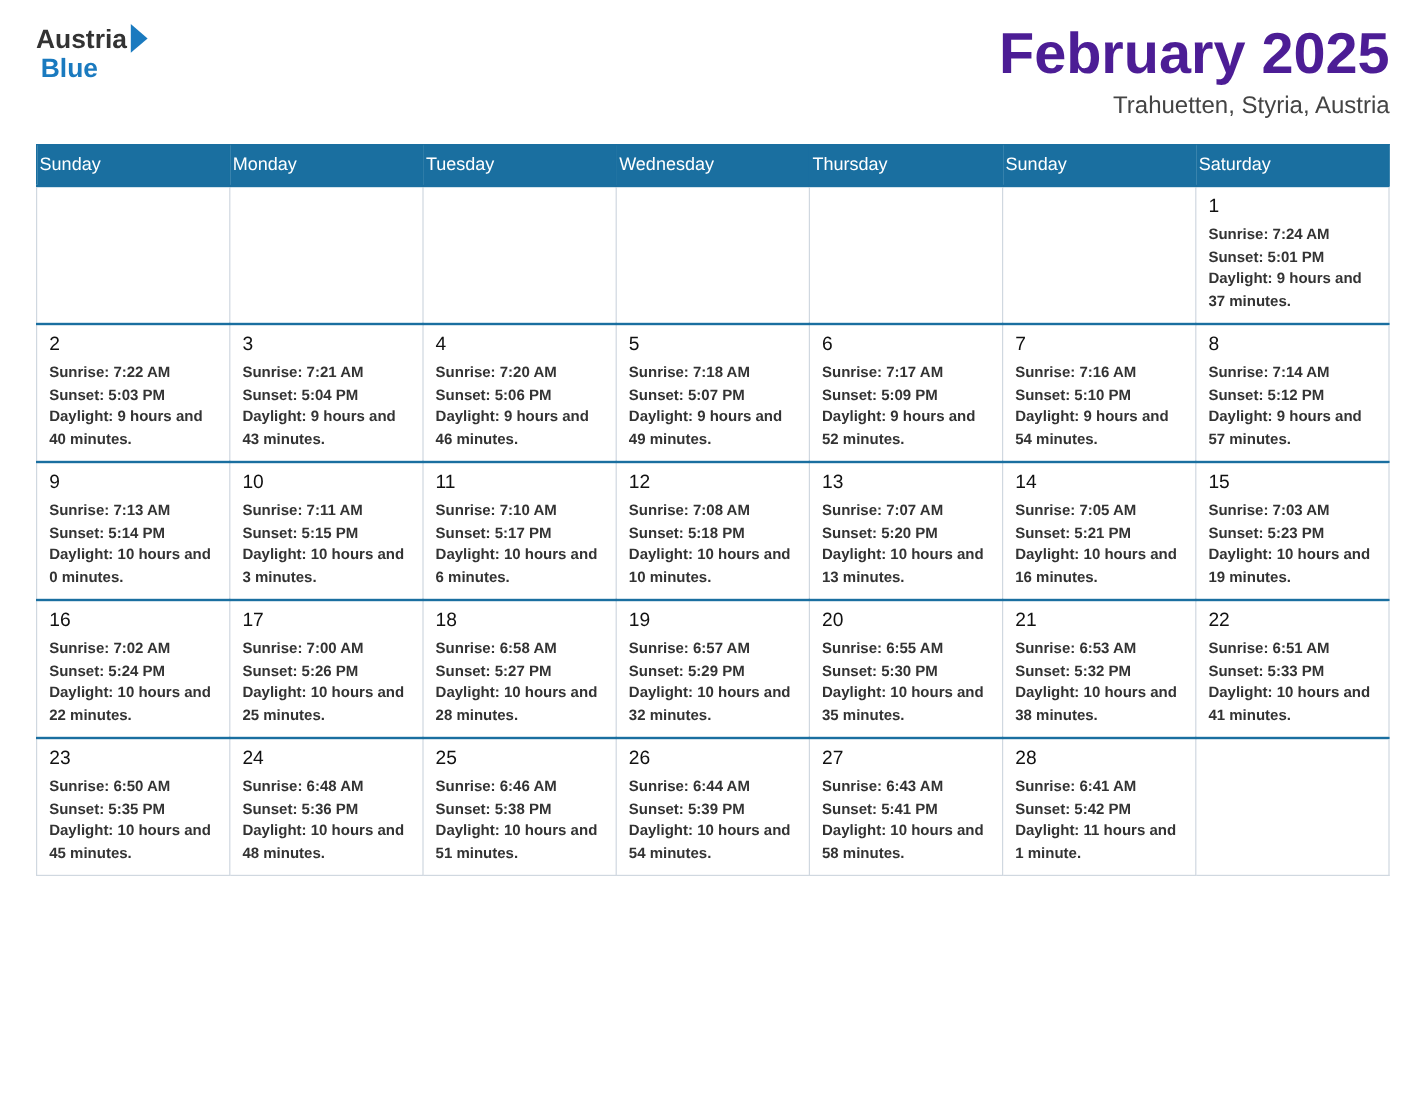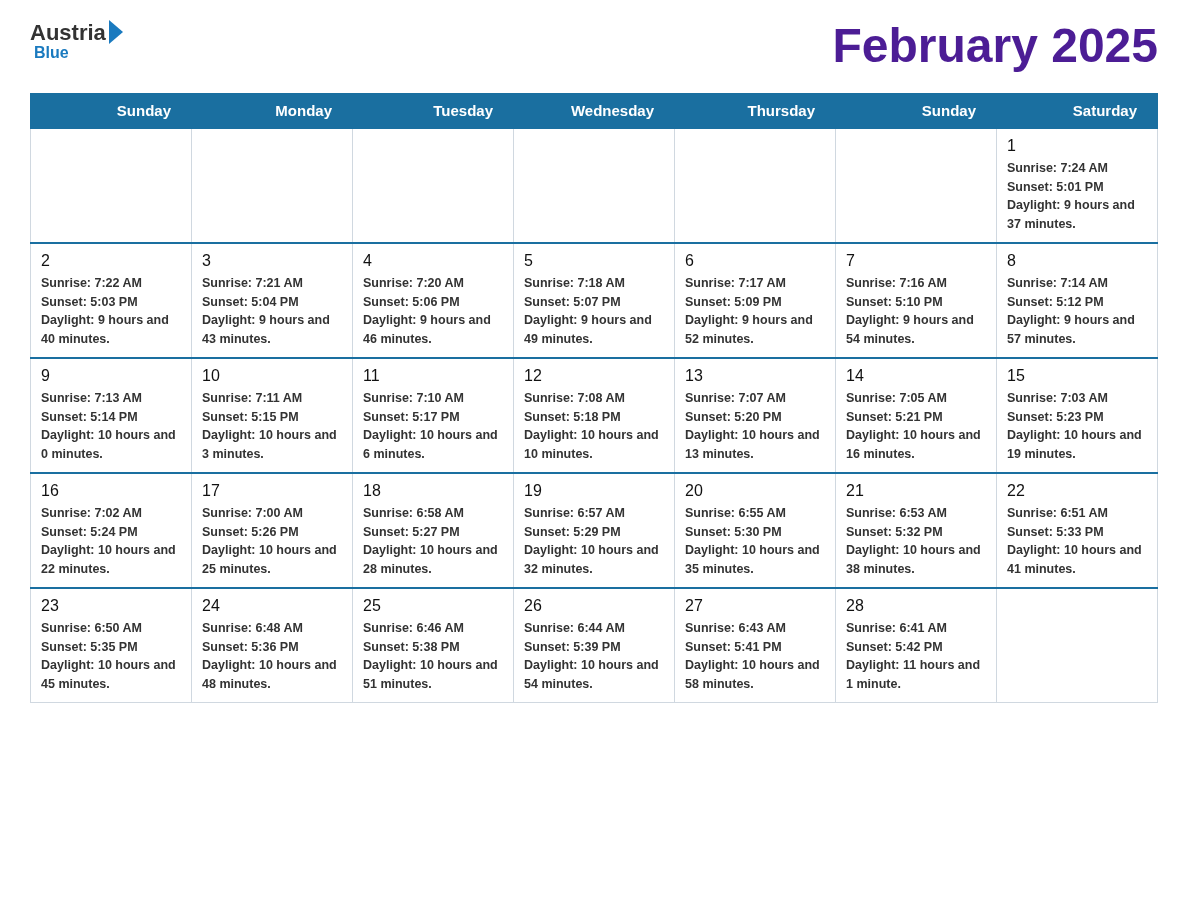--- a/index.html
+++ b/index.html
@@ -41,21 +41,21 @@
       width: 0;
       height: 0;
       border-left: 14px solid #1a7abf;
       border-top: 12px solid transparent;
       border-bottom: 12px solid transparent;
       margin-left: 3px;
       margin-top: -2px;
     }
 
     .logo-blue {
-      font-size: 16px;
+      font-size: 22px;
       font-weight: bold;
       color: #1a7abf;
       margin-top: -2px;
       padding-left: 4px;
     }
 
     .title-section {
       text-align: right;
     }
 
@@ -77,24 +77,24 @@
       border-collapse: collapse;
       border: 1px solid #1a6fa0;
     }
 
     .calendar thead tr {
       background-color: #1a6fa0;
     }
 
     .calendar thead th {
       color: #fff;
-      padding: 8px 20px;
+      padding: 8px 2px;
       font-size: 15px;
-      font-weight: bold;
-      text-align: right;
+      font-weight: normal;
+      text-align: left;
       border: 1px solid #1a6fa0;
       width: 14.28%;
     }
 
     .calendar tbody tr {
       border-top: 2px solid #1a6fa0;
     }
 
     .calendar tbody td {
       vertical-align: top;
@@ -135,20 +135,21 @@
 <div class="header">
   <div class="logo">
     <div class="logo-top">
       <span class="logo-general">Austria</span>
       <div class="logo-arrow"></div>
     </div>
     <span class="logo-blue">Blue</span>
   </div>
   <div class="title-section">
     <div class="month-title">February 2025</div>
+    <div class="location-title">Trahuetten, Styria, Austria</div>
   </div>
 </div>
 
 <table class="calendar">
   <thead>
     <tr>
     <th>Sunday</th>
         <th>Monday</th>
         <th>Tuesday</th>
         <th>Wednesday</th>

